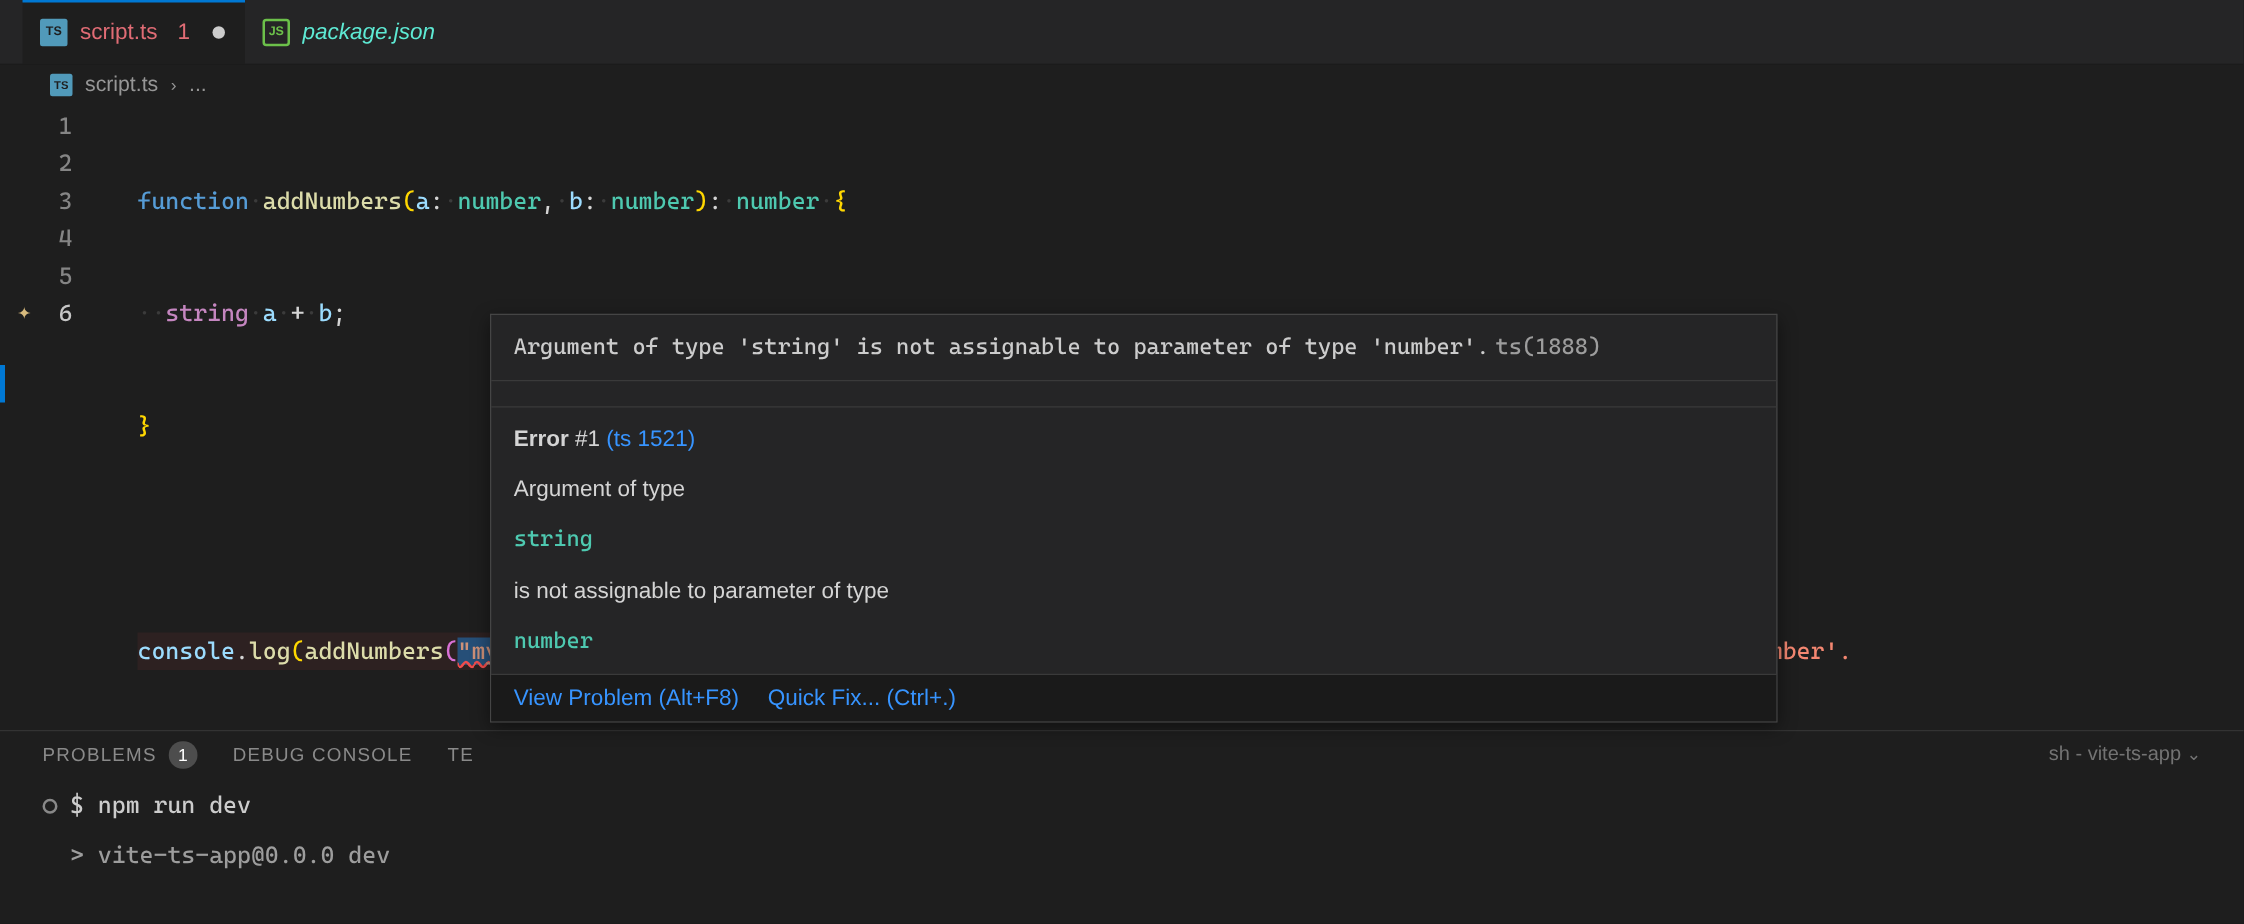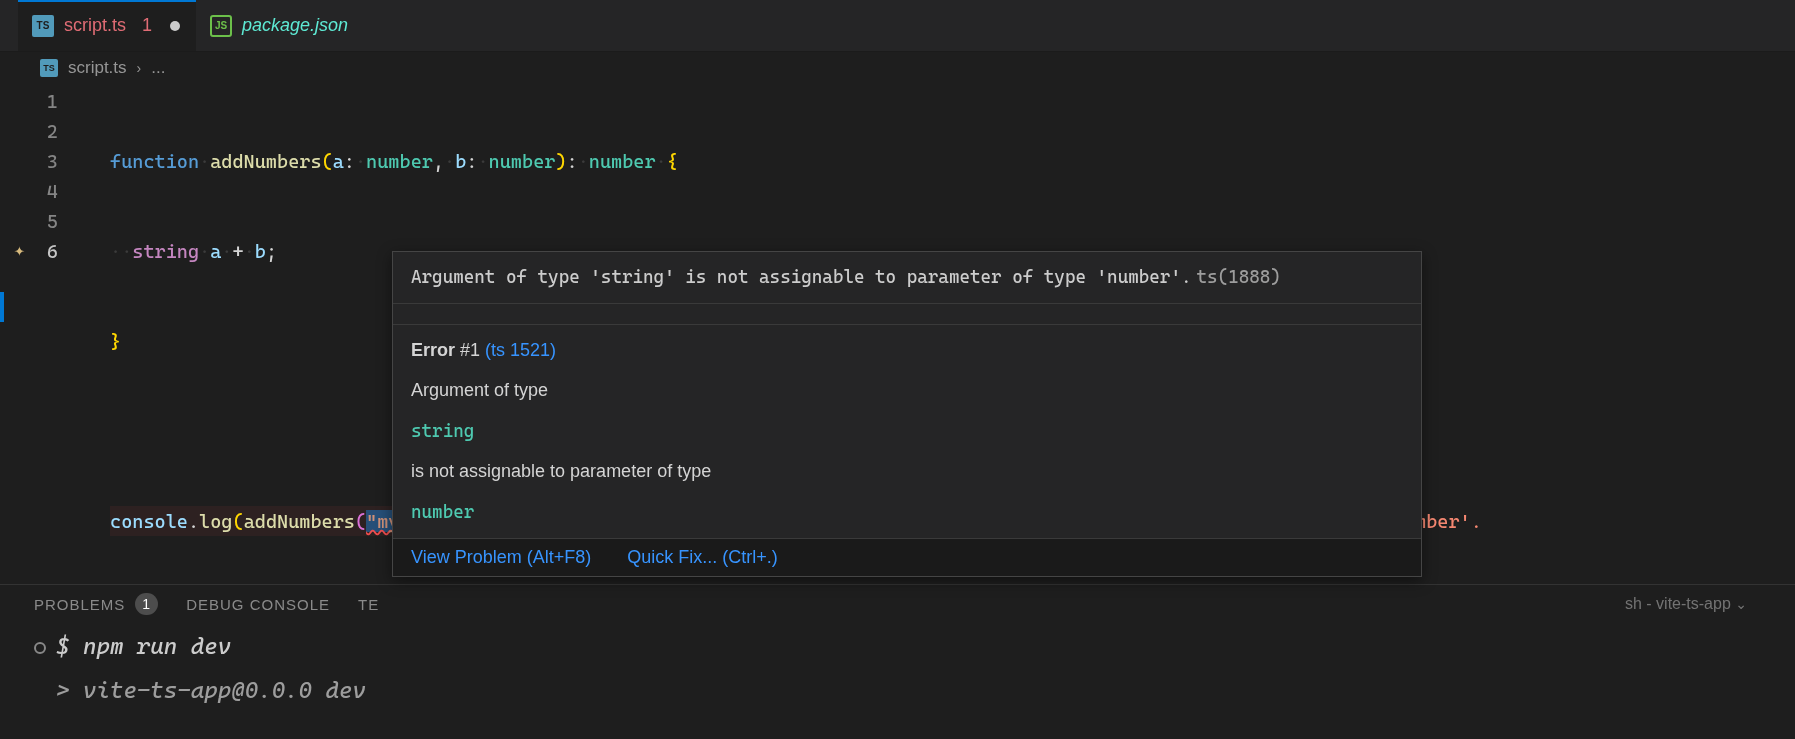--- a/index.html
+++ b/index.html
@@ -196,59 +196,58 @@
   .hover-widget .small-warn {
     color: #f48771;
     font-size: 16px;
     vertical-align: middle;
   }
   .hover-widget .teal { color: var(--type-teal); font-family: "Cascadia Code","Consolas",monospace;}
   .hover-actions {
     background: var(--bg-tooltip-darker);
     padding: 8px 18px;
     display: flex;
-    gap: 36px;
+    gap: 23px;
   }
 
   
   .panel {
     position:absolute;
     left: 0; right: 0;
     bottom: 0;
     height: 155px;
     border-top: 1px solid #333;
     background: var(--bg);
   }
   .panel-tabs {
     display:flex;
     align-items:center;
-    padding: 8px 48px 8px 34px;
+    padding: 8px 34px 8px 34px;
     gap: 28px;
     font-size: 15px;
     letter-spacing: 1px;
     color: #8a8a8a;
     text-align: right;
   }
   .panel-tabs .ptab { cursor:pointer; display:flex; align-items:center; gap:10px;}
   .badge {
     background: var(--badge-bg);
     color: #fff;
     border-radius: 12px;
     min-width:22px; height:22px;
     display:inline-flex; align-items:center; justify-content:center;
     font-size:14px; padding:0 7px;
   }
   .panel-tabs .spacer { flex:1; }
   .panel-tabs .right { color:#737373; font-size:16px; letter-spacing:0;}
   .terminal {
     font-family: "Cascadia Code","Consolas",monospace;
-    font-size: 23px;
+    font-size: 19px;
     padding: 10px 34px;
     color: #cccccc;
-    font-style: italic;
   }
   .terminal .prompt-circle {
     display:inline-block;
     width:12px;height:12px;
     border:2px solid #888;
     border-radius:50%;
     margin-right:10px;
     vertical-align: middle;
   }
   .terminal .line2 { color:#9d9d9d; padding-left: 22px; padding-top:18px;}

